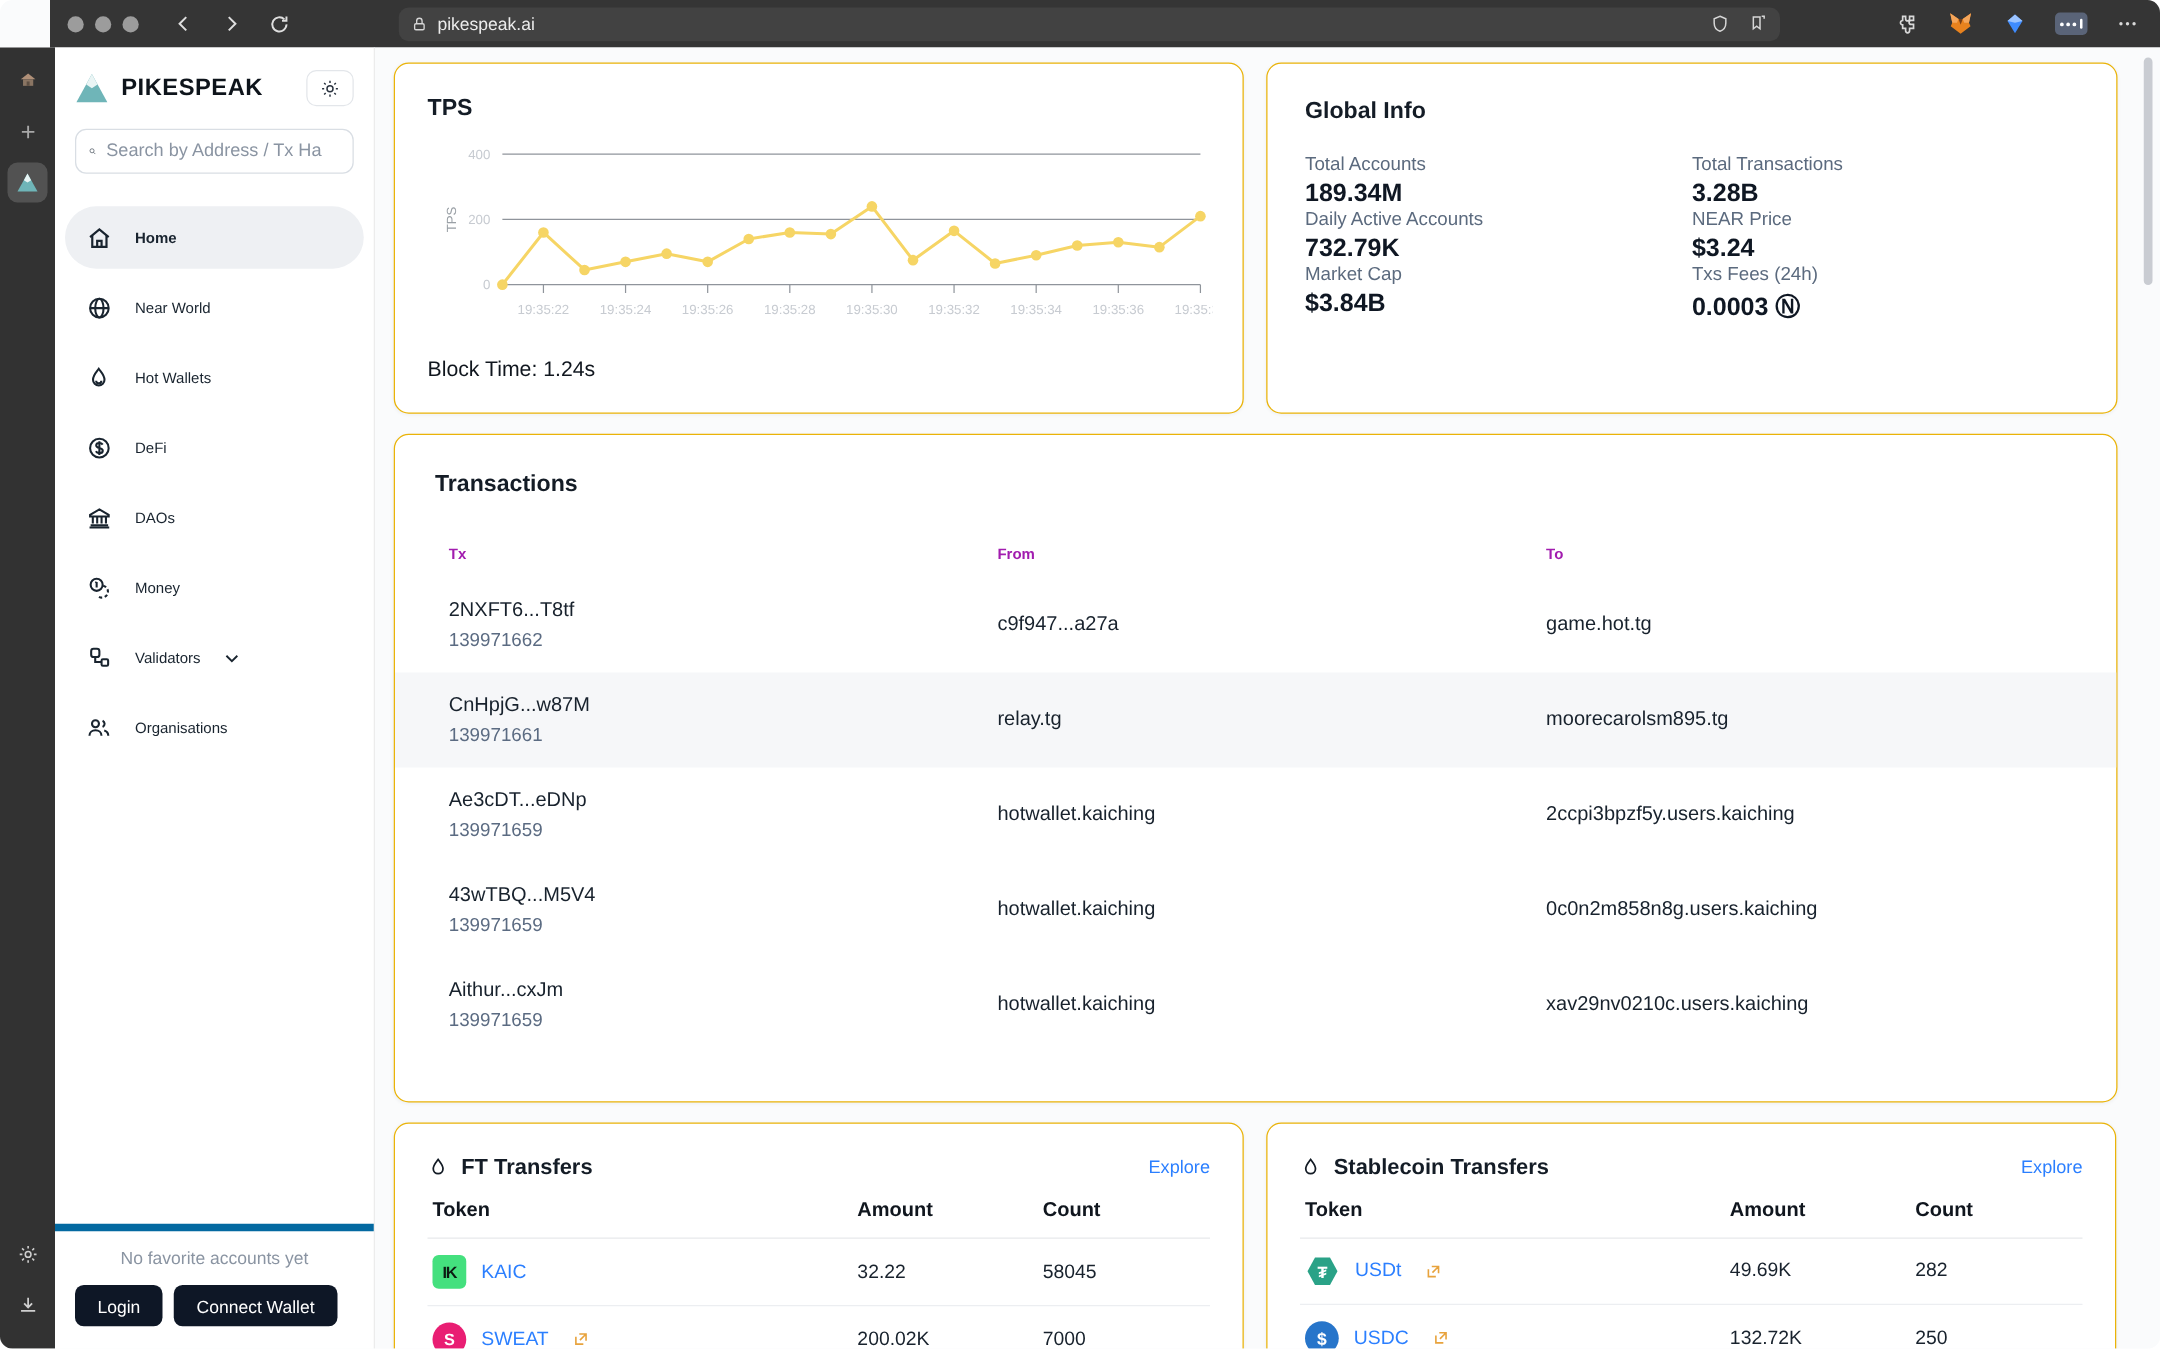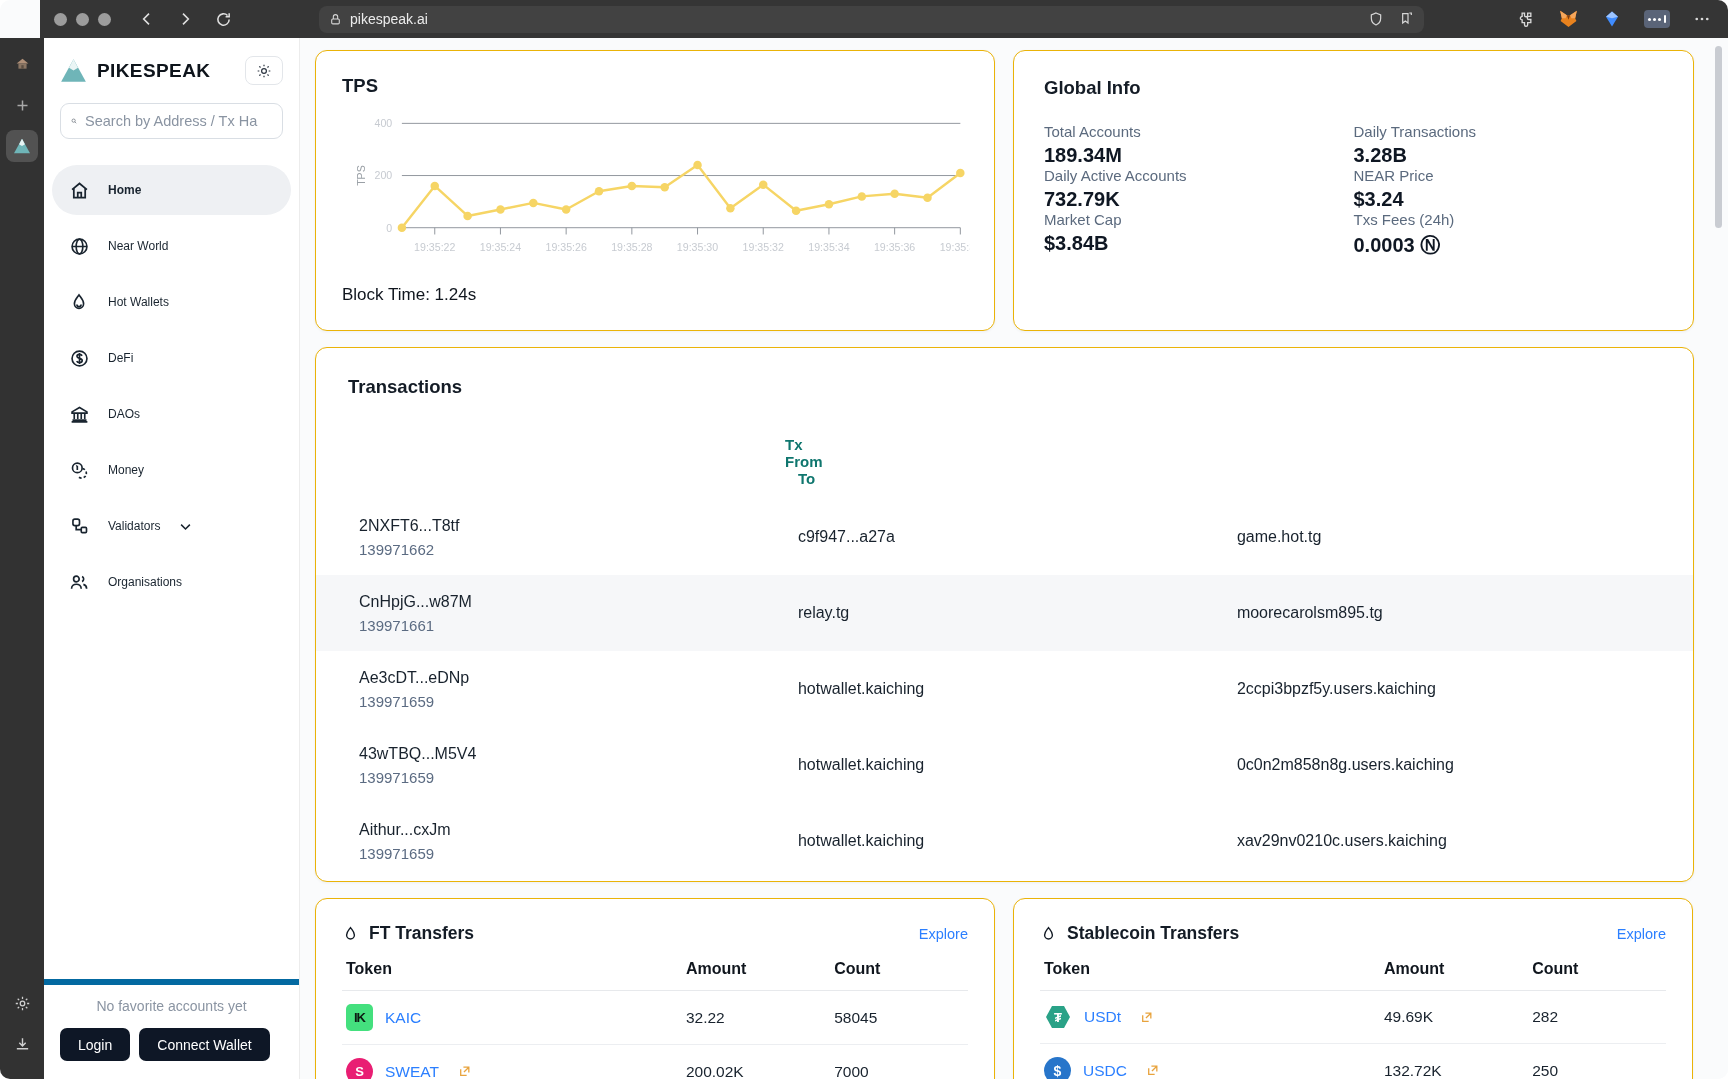--- a/index.html
+++ b/index.html
@@ -60,21 +60,21 @@
   .global-card { width:681px; height:281px; padding:26px 30px; }
   .gstats { display:grid; grid-template-columns:1fr 1fr; margin-top:24px; }
   .gstat .lb { color:#5b6a7e; font-size:15px; }
   .gstat .vl { color:#0f1723; font-size:20px; font-weight:700; margin-top:4px; }
 
   .tx-card { width:1379px; height:535px; margin-top:16px; padding:28px 0 0; }
   .tx-card .card-title { padding:0 32px; }
   .tx-table { margin-top:26px; }
   .tx-row { display:flex; padding:0 43px; align-items:center; }
   .tx-row .c1 { width:34%; } .tx-row .c2 { width:34%; } .tx-row .c3 { width:32%; }
-  .tx-head { font-weight:700; font-size:15px; color:#0f766e; padding-top:12px; padding-bottom:12px;flex-direction:column; }
+  .tx-head { font-weight:700; font-size:12px; color:#a21caf; padding-top:12px; padding-bottom:12px; }
   .tx-data { height:76px; font-size:16px; color:#18222d; }
   .tx-data.shaded { background:#f6f7f9; }
   .hash { color:#18222d; }
   .blocknum { color:#5b6b82; font-size:15px; margin-top:6px; }
 
   .row3 { display:flex; gap:18px; margin-top:16px; }
   .mini-card { width:680px; height:300px; padding:24px 26px 0; }
   .mini-head { display:flex; align-items:center; gap:10px; }
   .mini-head .ttl { font-size:17.5px; font-weight:700; color:#141c26; flex:1; }
   .explore { color:#2b7fff; font-size:14.5px; text-decoration:none; }
@@ -378,21 +378,21 @@
         </div>
 
         <div class="card global-card">
           <div class="card-title">Global Info</div>
           <div class="gstats">
             <div class="gstat">
                 <div class="lb">Total Accounts</div>
                 <div class="vl">189.34M</div>
               </div>
             <div class="gstat">
-                <div class="lb">Daily Transactions</div>
+                <div class="lb">Total Transactions</div>
                 <div class="vl">3.28B</div>
               </div>
             <div class="gstat">
                 <div class="lb">Daily Active Accounts</div>
                 <div class="vl">732.79K</div>
               </div>
             <div class="gstat">
                 <div class="lb">NEAR Price</div>
                 <div class="vl">$3.24</div>
               </div>

